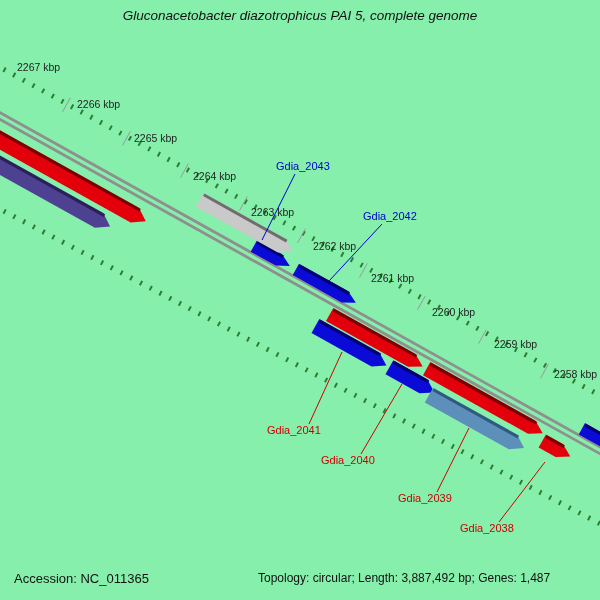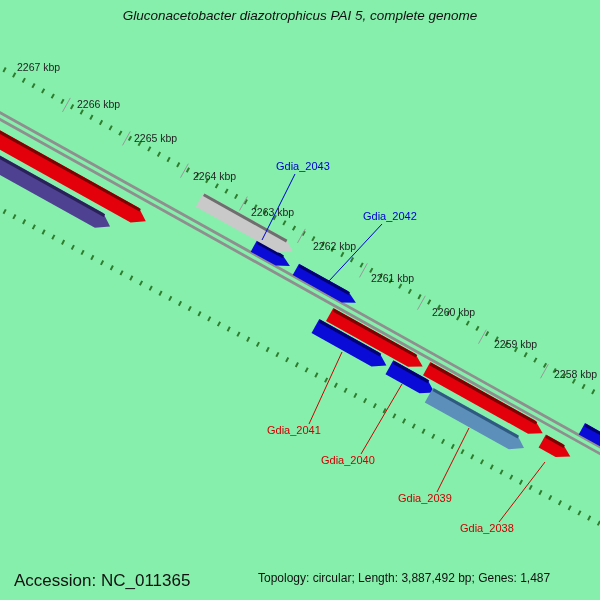--- a/index.html
+++ b/index.html
@@ -5,21 +5,21 @@
   html,body{margin:0;padding:0;background:#fff;}
   .canvas{
     position:relative;width:600px;height:600px;background:#86efac;
     font-family:"Liberation Sans",sans-serif;overflow:hidden;padding-left:32px;
   }
   .page-title{
     position:absolute;top:8px;left:0;width:600px;text-align:center;
     font-style:italic;font-size:13.5px;color:#111;
   }
   .genome-svg{position:absolute;top:0;left:0;}
-  .footer-accession{position:absolute;top:571px;left:14px;font-size:17px;color:#111;}
+  .footer-accession{position:absolute;top:571px;left:14px;font-size:13px;color:#111;}
   .footer-summary{position:absolute;top:571px;left:258px;font-size:12px;color:#111;}
   svg text{font-family:"Liberation Sans",sans-serif;}
 </style>
 </head>
 <body>
 
 <div class="canvas">
   <div class="page-title">Gluconacetobacter diazotrophicus PAI 5, complete genome</div>
 
   <svg class="genome-svg" id="genome-svg" width="600" height="600" viewBox="0 0 600 600">

